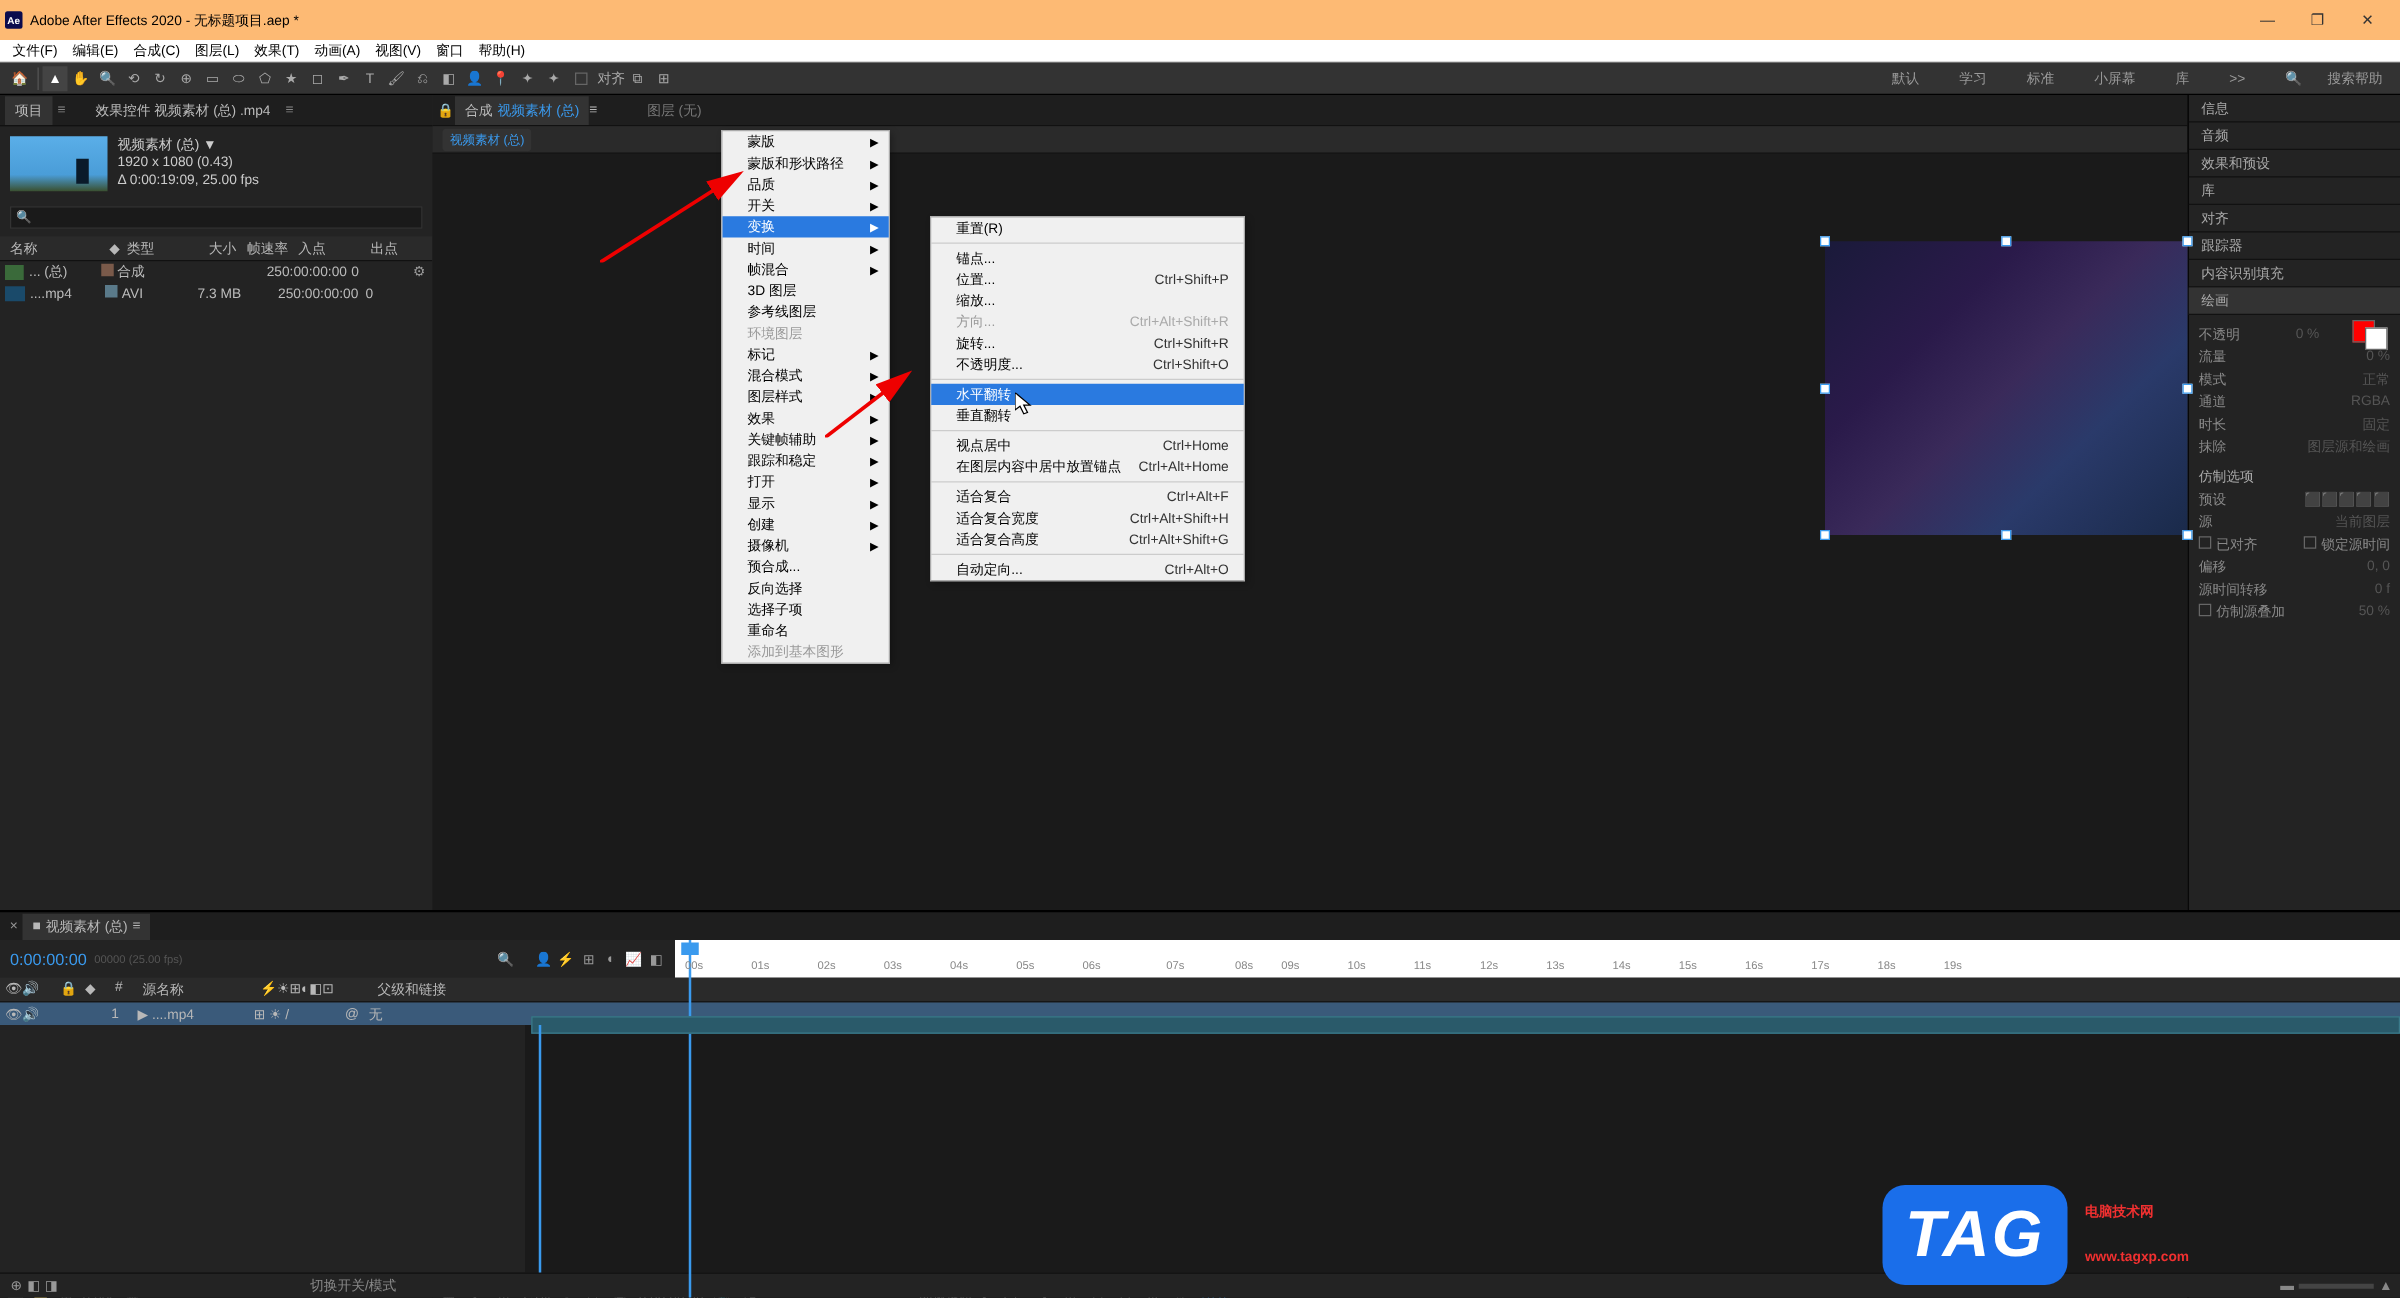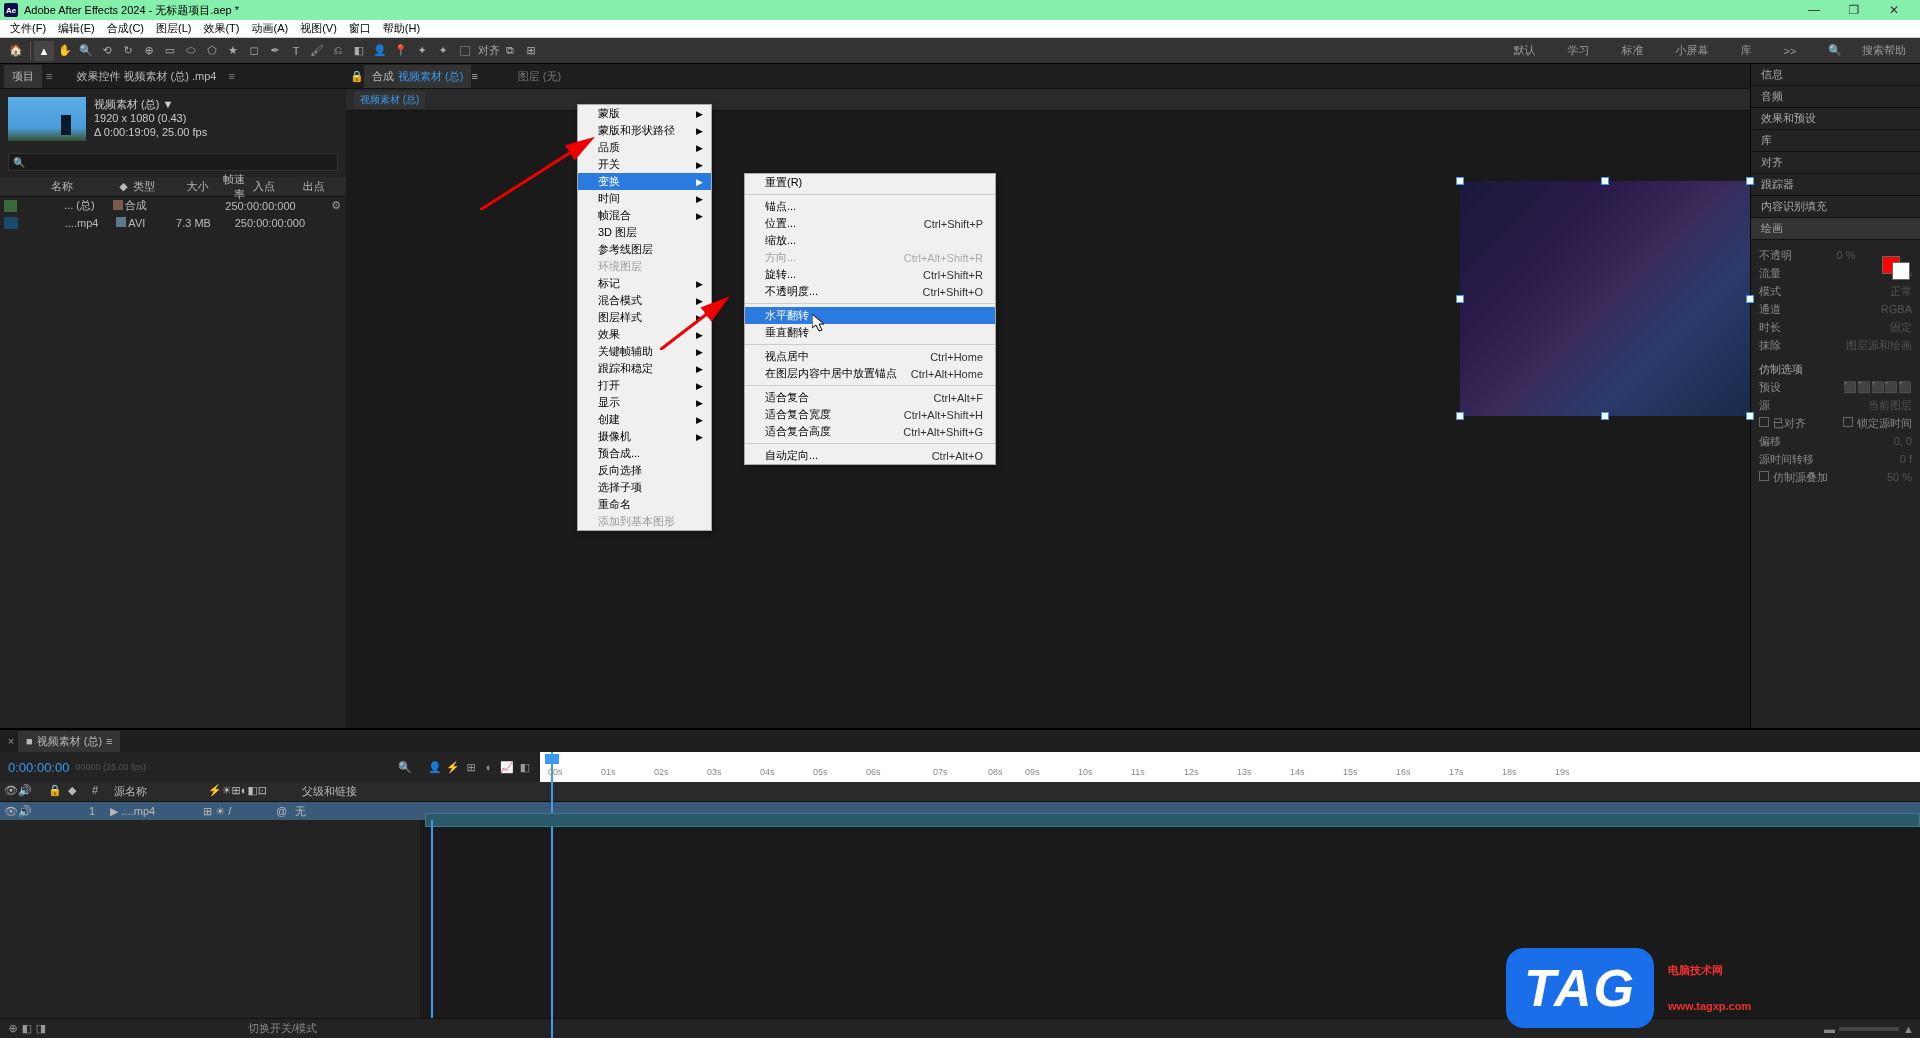--- a/index.html
+++ b/index.html
@@ -1,19 +1,19 @@
 <!DOCTYPE html>
 <html><head>
 <meta charset="utf-8">
 <style>
 * { margin: 0; padding: 0; box-sizing: border-box; font-family: "Microsoft YaHei", Arial, sans-serif; font-size: 11px; user-select: none; }
 body { width: 1920px; height: 1038px; background: #1e1e1e; color: #b8b8b8; overflow: hidden; position: relative; }
 
 
-.titlebar { height: 20px; background: #86efac; color: #000; display: flex; align-items: center; padding: 4px 4px; }
+.titlebar { height: 20px; background: #fdba74; color: #000; display: flex; align-items: center; padding: 16px 4px; }
 .titlebar .ae-icon { width: 14px; height: 14px; background: #0b0b4d; color: #fff; display: inline-flex; align-items: center; justify-content: center; font-size: 8px; font-weight: bold; margin-right: 6px; border-radius: 2px; }
 .winbtns { margin-left: auto; display: flex; gap: 20px; padding-right: 12px; }
 .winbtns span { width: 20px; height: 16px; display: inline-flex; align-items: center; justify-content: center; font-size: 12px; color: #333; }
 
 
 .menubar { height: 18px; background: #fff; color: #000; display: flex; align-items: center; padding: 0 4px; border-bottom: 1px solid #ccc; }
 .menubar span { padding: 0 6px; font-size: 11px; }
 
 
 .toolbar { height: 26px; background: #333; display: flex; align-items: center; padding: 0 6px; border-bottom: 1px solid #000; }
@@ -41,21 +41,21 @@
 .proj-thumb { width: 78px; height: 44px; background: linear-gradient(180deg, #5aaee8 0%, #4a9dd8 70%, #3a5030 100%); position: relative; }
 .proj-thumb::after { content: ''; position: absolute; right: 15px; bottom: 6px; width: 10px; height: 20px; background: #0a1a2a; }
 .proj-meta { color: #ccc; font-size: 10px; line-height: 14px; }
 .proj-meta .name { display: flex; align-items: center; gap: 4px; }
 
 .proj-search { height: 28px; padding: 4px 8px; }
 .proj-search .srch { width: 100%; height: 18px; background: #1a1a1a; border: 1px solid #333; display: flex; align-items: center; padding: 0 4px; color: #666; font-size: 10px; }
 
 .proj-header { height: 20px; background: #2a2a2a; display: flex; align-items: center; padding: 0 4px; border-bottom: 1px solid #111; font-size: 10px; }
 .proj-header .col { padding: 0 4px; }
-.c-name { width: 80px; margin-left: 43px; }
+.c-name { width: 80px; }
 .c-lbl { width: 14px; }
 .c-type { width: 48px; }
 .c-size { width: 48px; text-align: right; }
 .c-fps { width: 42px; text-align: right; }
 .c-in { width: 58px; }
 .c-out { width: 50px; }
 
 .proj-row { height: 17px; display: flex; align-items: center; padding: 0 4px; font-size: 10px; color: #bbb; }
 .proj-row .icon { width: 16px; height: 12px; background: #3a6a3a; margin-right: 4px; display: inline-block; }
 .proj-row .icon.vid { background: #1a4a6a; }
@@ -152,21 +152,21 @@
 .watermark .txt { color: #f03030; font-size: 30px; font-weight: bold; line-height: 36px; }
 
 .chk { display: inline-block; width: 10px; height: 10px; border: 1px solid #666; margin-right: 4px; }
 .small-icon { width: 14px; height: 14px; display: inline-flex; align-items: center; justify-content: center; color: #999; }
 </style>
 </head>
 <body>
 
 <div class="titlebar">
   <span class="ae-icon">Ae</span>
-  <span>Adobe After Effects 2024 - 无标题项目.aep *</span>
+  <span>Adobe After Effects 2020 - 无标题项目.aep *</span>
   <div class="winbtns">
     <span>—</span>
     <span>❐</span>
     <span>✕</span>
   </div>
 </div>
 
 <div class="menubar">
   <span>文件(F)</span>
   <span>编辑(E)</span>

